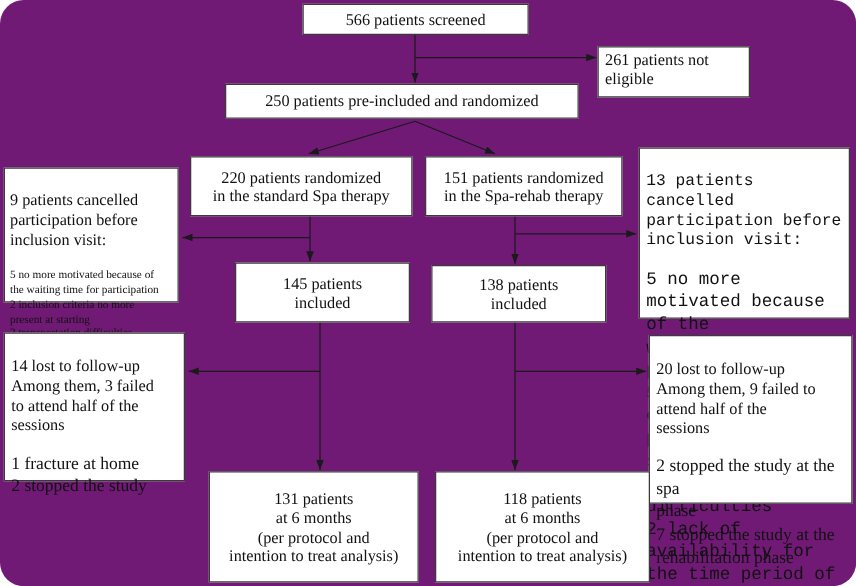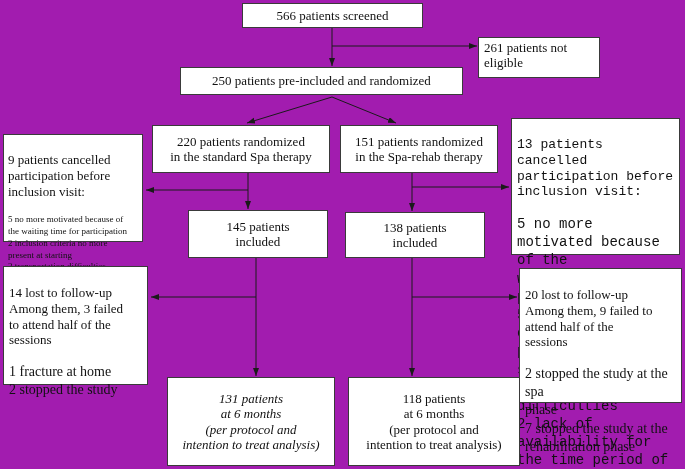--- a/index.html
+++ b/index.html
@@ -1,23 +1,24 @@
 <!DOCTYPE html>
 <html><head>
 <meta charset="utf-8">
 <style>
   html, body { margin: 0; padding: 0; background: #fff; }
   #stage {
     position: relative;
     width: 685px;
     height: 469px;
-    background: #a21caf;
+    background: #701a75;
     font-family: "Liberation Serif", "DejaVu Serif", serif;
     color: #111;
     overflow: hidden;
+    border-radius: 19px;
   }
   #connectors {
     position: absolute;
     left: 0; top: 0;
     width: 685px; height: 469px;
     z-index: 1;
   }
   .box {
     position: absolute;
     box-sizing: border-box;
@@ -55,21 +56,21 @@
   #not-eligible    { left: 478px; top: 37px;  width: 122px; height: 41px; padding: 2px 5px; }
   #randomized      { left: 180px; top: 67px;  width: 283px; height: 28px; }
   #std-spa         { left: 152px; top: 125px; width: 178px; height: 48px; }
   #spa-rehab       { left: 340px; top: 125px; width: 158px; height: 48px; }
   #cancel-left     { left: 3px;   top: 134px; width: 140px; height: 108px; }
   #cancel-right    { left: 511px; top: 118px; width: 169px; height: 137px; padding: 3px 5px; font-family: Liberation Mono, monospace; }
   #included-left   { left: 188px; top: 210px; width: 140px; height: 48px; }
   #included-right  { left: 345px; top: 212px; width: 140px; height: 46px; font-family: Liberation Serif, serif; }
   #lost-left       { left: 3px;   top: 266px; width: 145px; height: 119px; padding: 3px 5px; }
   #lost-right      { left: 519px; top: 268px; width: 163px; height: 135px; padding: 3px 5px; }
-  #outcome-left    { left: 167px; top: 377px; width: 168px; height: 89px; font-style: italic; }
+  #outcome-left    { left: 167px; top: 377px; width: 168px; height: 89px; }
   #outcome-right   { left: 348px; top: 377px; width: 172px; height: 89px; }
 </style>
 </head>
 <body>
 
 <div id="stage">
 
   <svg id="connectors" viewBox="0 0 685 469" xmlns="http://www.w3.org/2000/svg">
     <defs>
       <marker id="ah" markerWidth="9" markerHeight="7" refX="8" refY="3" orient="auto" markerUnits="userSpaceOnUse">

